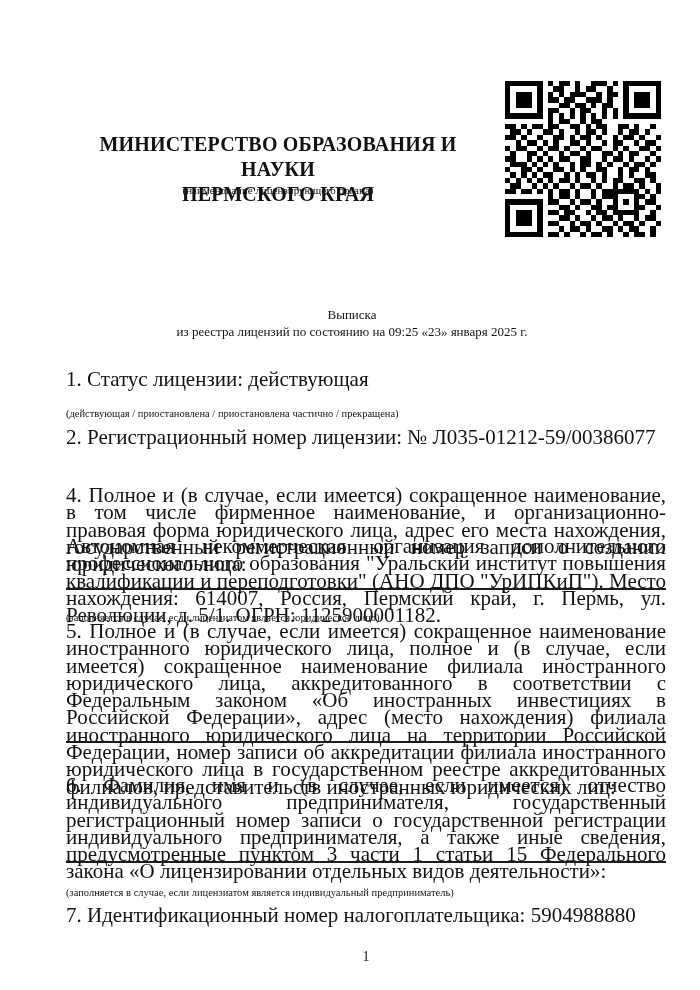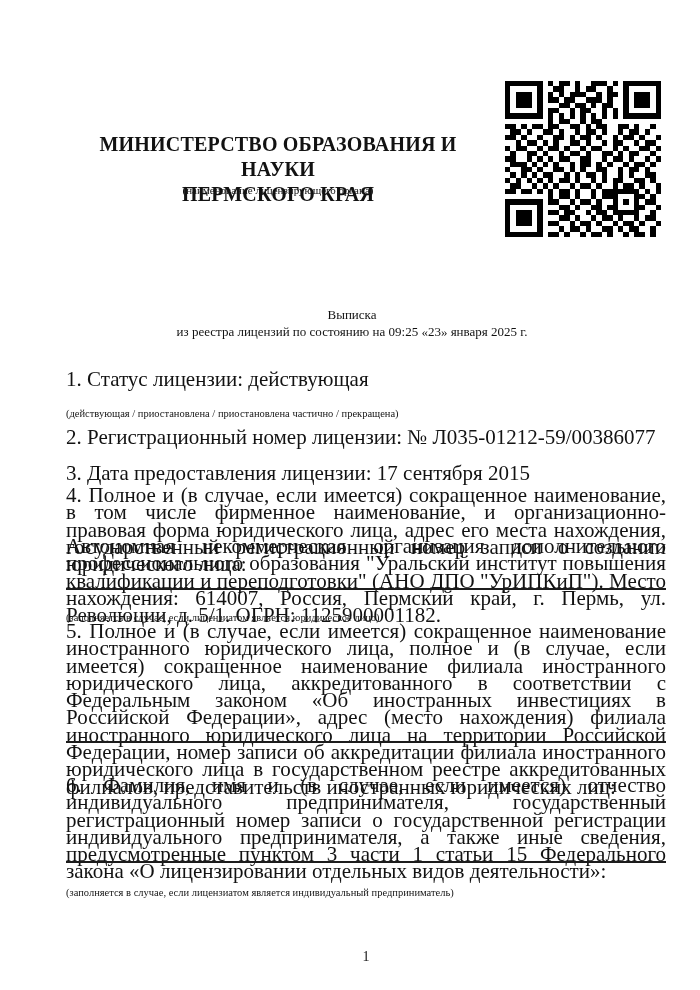--- a/index.html
+++ b/index.html
@@ -482,30 +482,30 @@
   <div class="abs doc-title">
     <div>Выписка</div>
     <div>из реестра лицензий по состоянию на 09:25 «23» января 2025 г.</div>
   </div>
 
   <div class="abs body-text" style="top:371px">1. Статус лицензии: действующая</div>
   <div class="abs cap" style="top:392px">(действующая / приостановлена / приостановлена частично / прекращена)</div>
 
   <div class="abs body-text" style="top:429px">2. Регистрационный номер лицензии: № Л035-01212-59/00386077</div>
 
-  <div class="abs body-text" style="top:465px">3. Дата предоставления лицензии: 17 сентября 2015</div>
 
   <div class="abs body-text just" style="top:487px">4. Полное и (в случае, если имеется) сокращенное наименование, в том числе фирменное наименование, и организационно-правовая форма юридического лица, адрес его места нахождения, государственный регистрационный номер записи о создании юридического лица:</div>
   <div class="abs body-text just" style="top:538px">Автономная некоммерческая организация дополнительного профессионального образования "Уральский институт повышения квалификации и переподготовки" (АНО ДПО "УрИПКиП"). Место нахождения: 614007, Россия, Пермский край, г. Пермь, ул. Революции, д. 5/1. ОГРН: 1125900001182.</div>
   <div class="abs hline" style="top:588px"></div>
   <div class="abs cap" style="top:596px">(заполняется в случае, если лицензиатом является юридическое лицо)</div>
 
   <div class="abs body-text just" style="top:623px">5. Полное и (в случае, если имеется) сокращенное наименование иностранного юридического лица, полное и (в случае, если имеется) сокращенное наименование филиала иностранного юридического лица, аккредитованного в соответствии с Федеральным законом «Об иностранных инвестициях в Российской Федерации», адрес (место нахождения) филиала иностранного юридического лица на территории Российской Федерации, номер записи об аккредитации филиала иностранного юридического лица в государственном реестре аккредитованных филиалов, представительств иностранных юридических лиц:</div>
   <div class="abs hline" style="top:741px"></div>
 
   <div class="abs body-text just" style="top:777px">6. Фамилия, имя и (в случае, если имеется) отчество индивидуального предпринимателя, государственный регистрационный номер записи о государственной регистрации индивидуального предпринимателя, а также иные сведения, предусмотренные пунктом 3 части 1 статьи 15 Федерального закона «О лицензировании отдельных видов деятельности»:</div>
   <div class="abs hline" style="top:861px"></div>
   <div class="abs cap" style="top:871px">(заполняется в случае, если лицензиатом является индивидуальный предприниматель)</div>
 
+  <div class="abs body-text" style="top:907px">7. Идентификационный номер налогоплательщика: 5904988880</div>
 
   <div class="abs pagenum">1</div>
 
 </div>
 
 </body></html>

